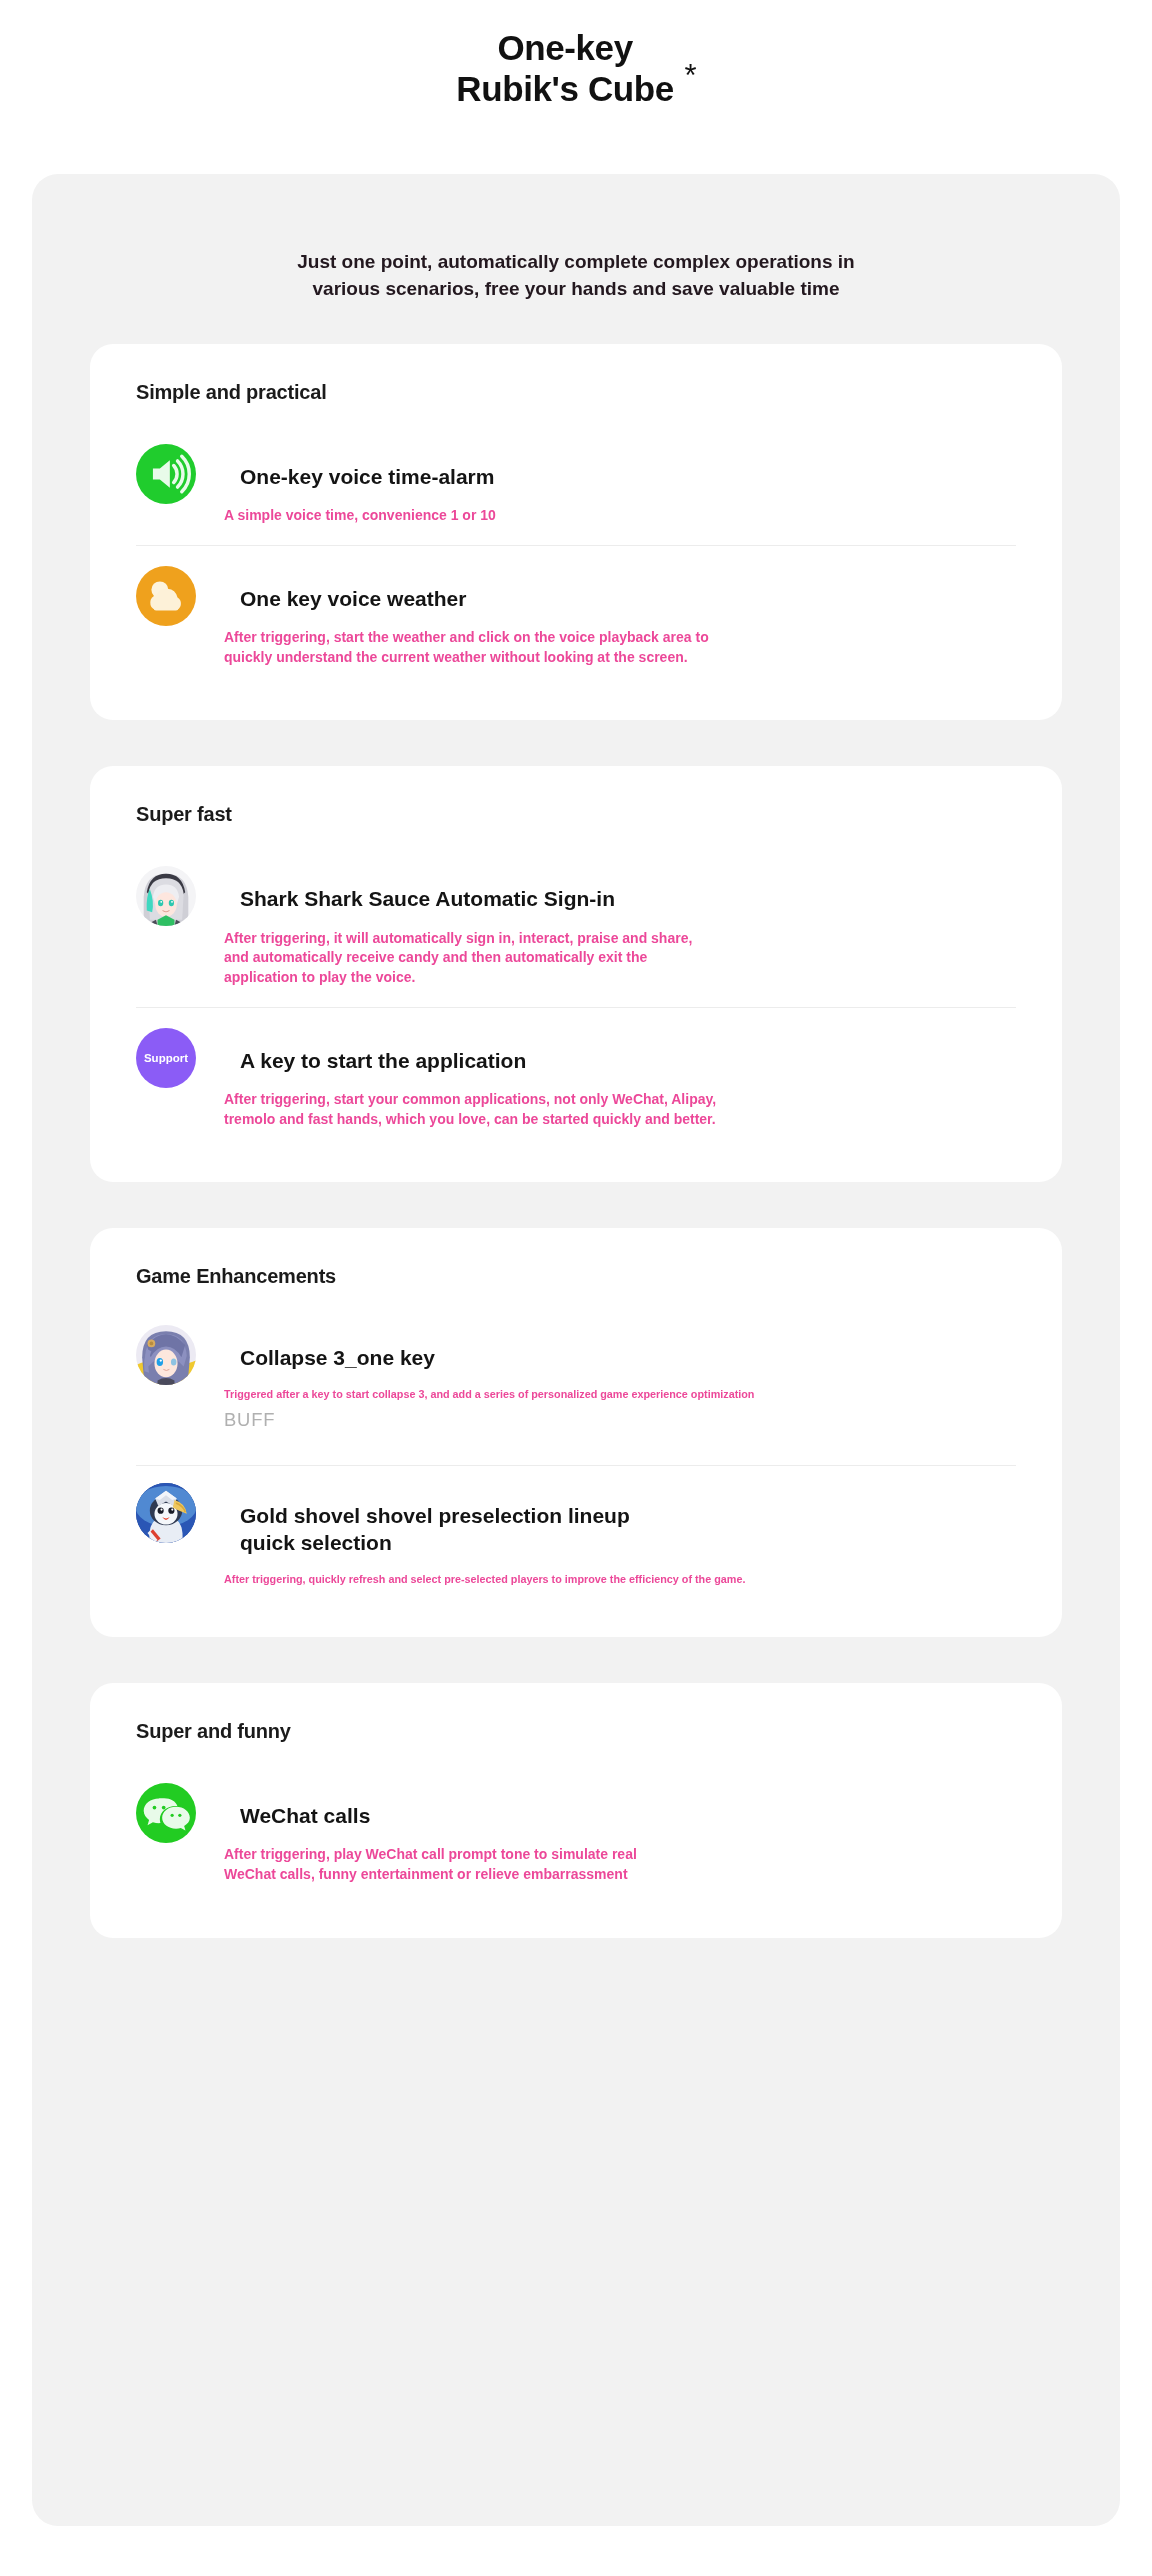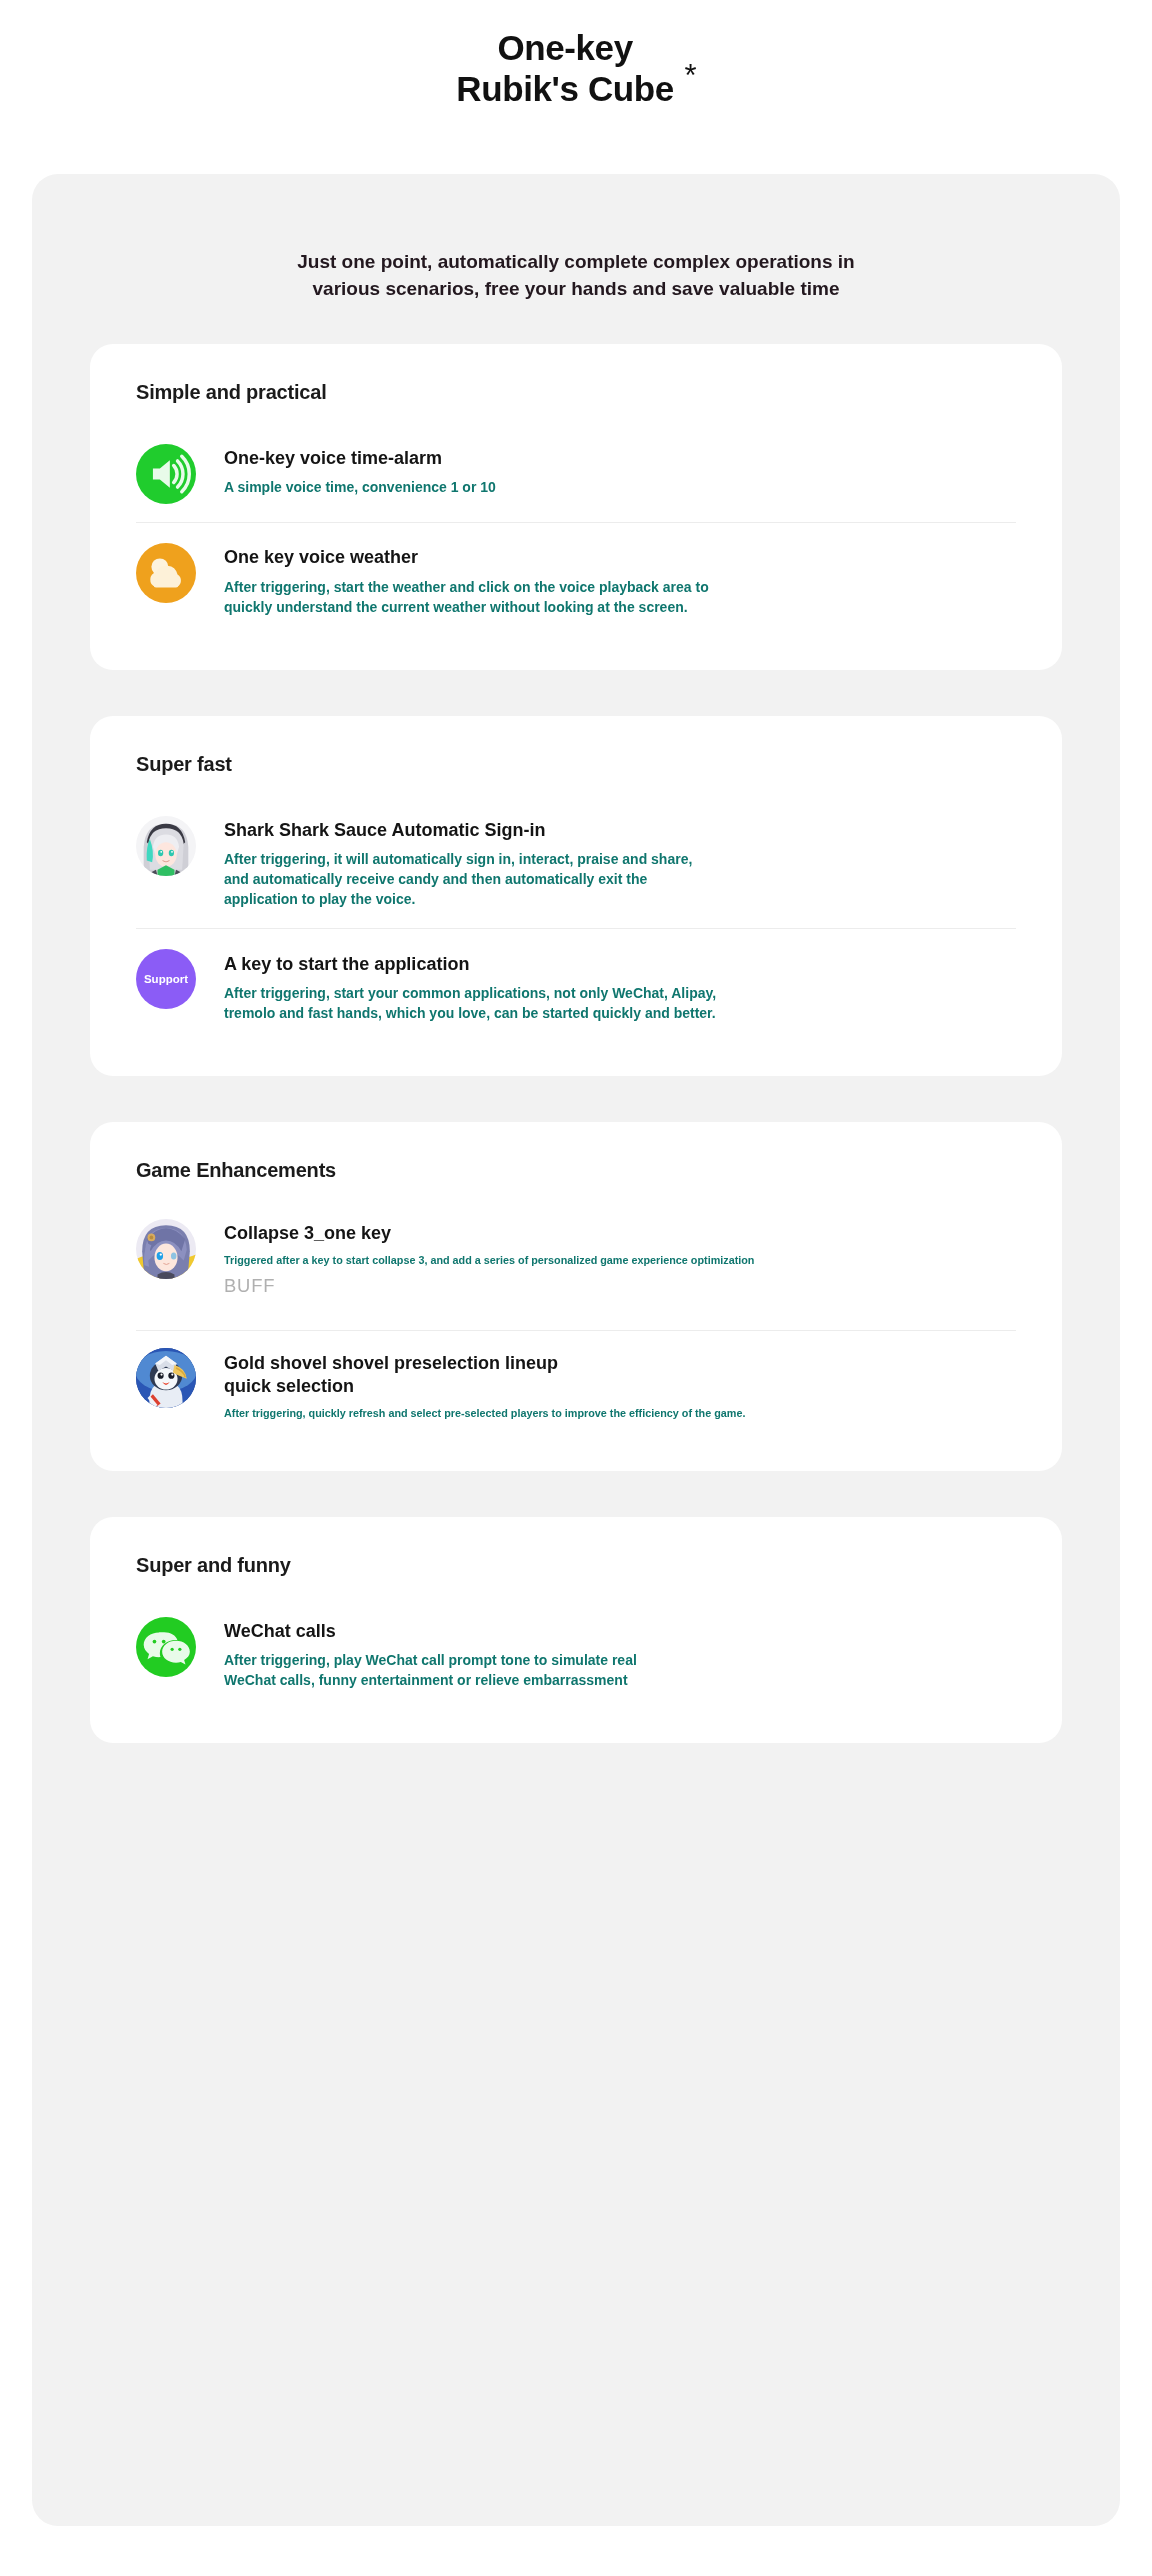--- a/index.html
+++ b/index.html
@@ -108,31 +108,31 @@
   }
   .feature-row + .feature-row {
     border-top: 0.8px solid #ececec;
   }
   .feature-body {
     flex: 1;
     min-width: 0;
     padding-top: 3.1px;
   }
   .feature-name {
-    font-size: 18px;
+    font-size: 21px;
     font-weight: 700;
     color: #141414;
     line-height: 1.3;
-    margin: 0;
+    margin: 16px;
     white-space: pre-line;
   }
   .feature-desc {
     font-size: 14px;
     line-height: 1.42;
-    color: #0f766e;
+    color: #ec4899;
     font-weight: 700;
     margin: 8px 0 0 0;
     white-space: pre-line;
   }
   .feature-desc.xsmall {
     font-size: 10.8px;
     font-weight: 600;
     margin-top: 7.7px;
   }
   .feature-badge {

